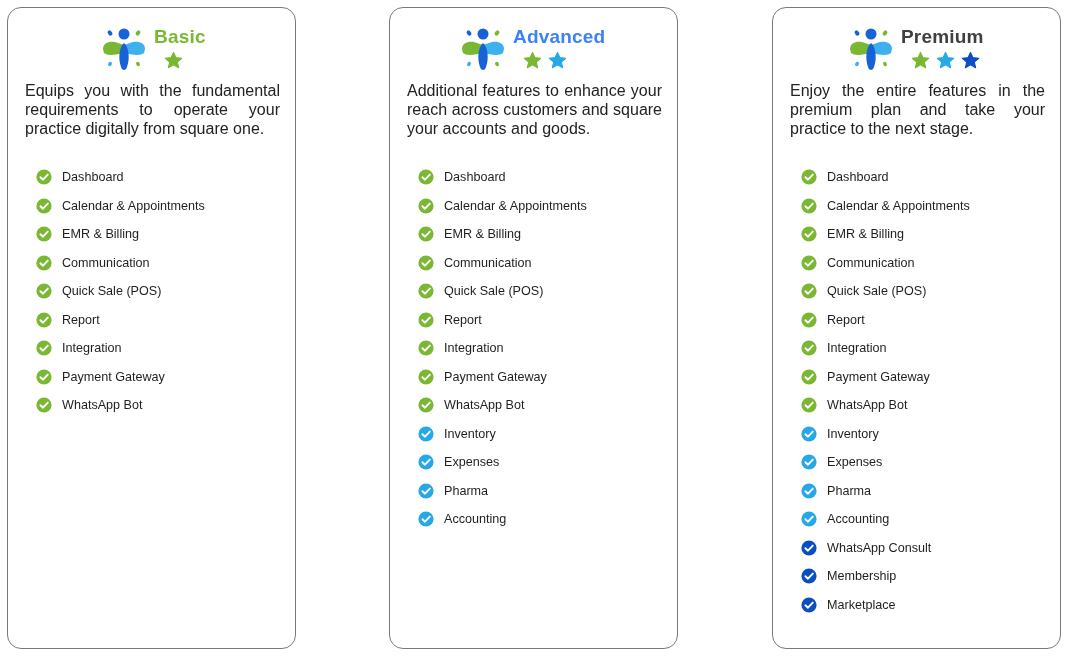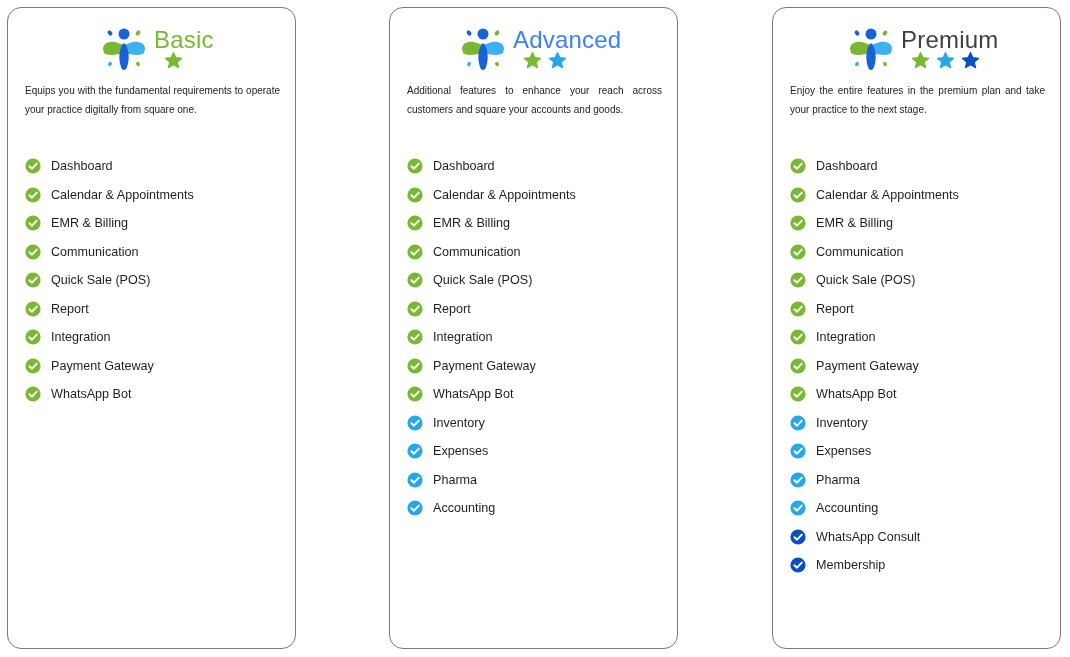--- a/index.html
+++ b/index.html
@@ -5,26 +5,26 @@
   html, body { margin:0; padding:0; background:#ffffff; }
   body { width:1070px; height:657px; position:relative; overflow:hidden;
          font-family:"Liberation Sans", "DejaVu Sans", sans-serif; color:#1f1f1f; }
   .card { position:absolute; top:7px; width:289px; height:642px; box-sizing:border-box;
           border:1.5px solid #7a7a7a; border-radius:14px; background:#fff; }
   .card.basic { left:7px; }
   .card.advanced { left:389px; }
   .card.premium { left:772px; }
   .header { position:absolute; top:16px; left:0; right:0; height:50px; }
   .logo { position:absolute; top:3px; width:46px; height:46px; }
-  .title { position:absolute; top:2px; font-size:24px; font-weight:400; letter-spacing:0.2px; }
+  .title { position:absolute; top:2px; font-size:19px; font-weight:700; letter-spacing:0.2px; }
   .stars { position:absolute; top:27px; height:20px; display:flex; gap:6px; }
   .star { width:19px; height:19px; }
-  .desc { position:absolute; top:73px; left:17px; width:255px; font-size:10px;
+  .desc { position:absolute; top:73px; left:17px; width:255px; font-size:16px;
           line-height:19.2px; text-align:justify; color:#222; }
-  .features { position:absolute; top:144px; left:17px; list-style:none; margin:0; padding:0; }
+  .features { position:absolute; top:144px; left:17px; list-style:none; margin:11px; padding:0; }
   .feature { height:28.5px; display:flex; align-items:center; font-size:12.6px; color:#1f1f1f; }
   .check { width:16px; height:16px; margin-right:10px; flex:0 0 16px; }
 </style>
 </head>
 <body>
 
 <div class="card basic">
   <div class="header">
     <svg class="logo" style="left:93px" viewBox="0 0 46 46">
         <circle cx="23" cy="7" r="5.5" fill="#1763d6"></circle>
@@ -354,14 +354,21 @@
         </svg>
         <span>WhatsApp Consult</span>
       </li>
       <li class="feature">
         <svg viewBox="0 0 16 16" class="check">
           <circle cx="8" cy="8" r="7.6" fill="#0a4fc2"></circle>
           <path d="M4.4 8.2 L7 10.7 L11.8 5.6" fill="none" stroke="#fff" stroke-width="1.9" stroke-linecap="round" stroke-linejoin="round"></path>
         </svg>
         <span>Membership</span>
       </li>
+      <li class="feature">
+        <svg viewBox="0 0 16 16" class="check">
+          <circle cx="8" cy="8" r="7.6" fill="#0a4fc2"></circle>
+          <path d="M4.4 8.2 L7 10.7 L11.8 5.6" fill="none" stroke="#fff" stroke-width="1.9" stroke-linecap="round" stroke-linejoin="round"></path>
+        </svg>
+        <span>Marketplace</span>
+      </li>
     </ul>
 </div>
 
 </body></html>

